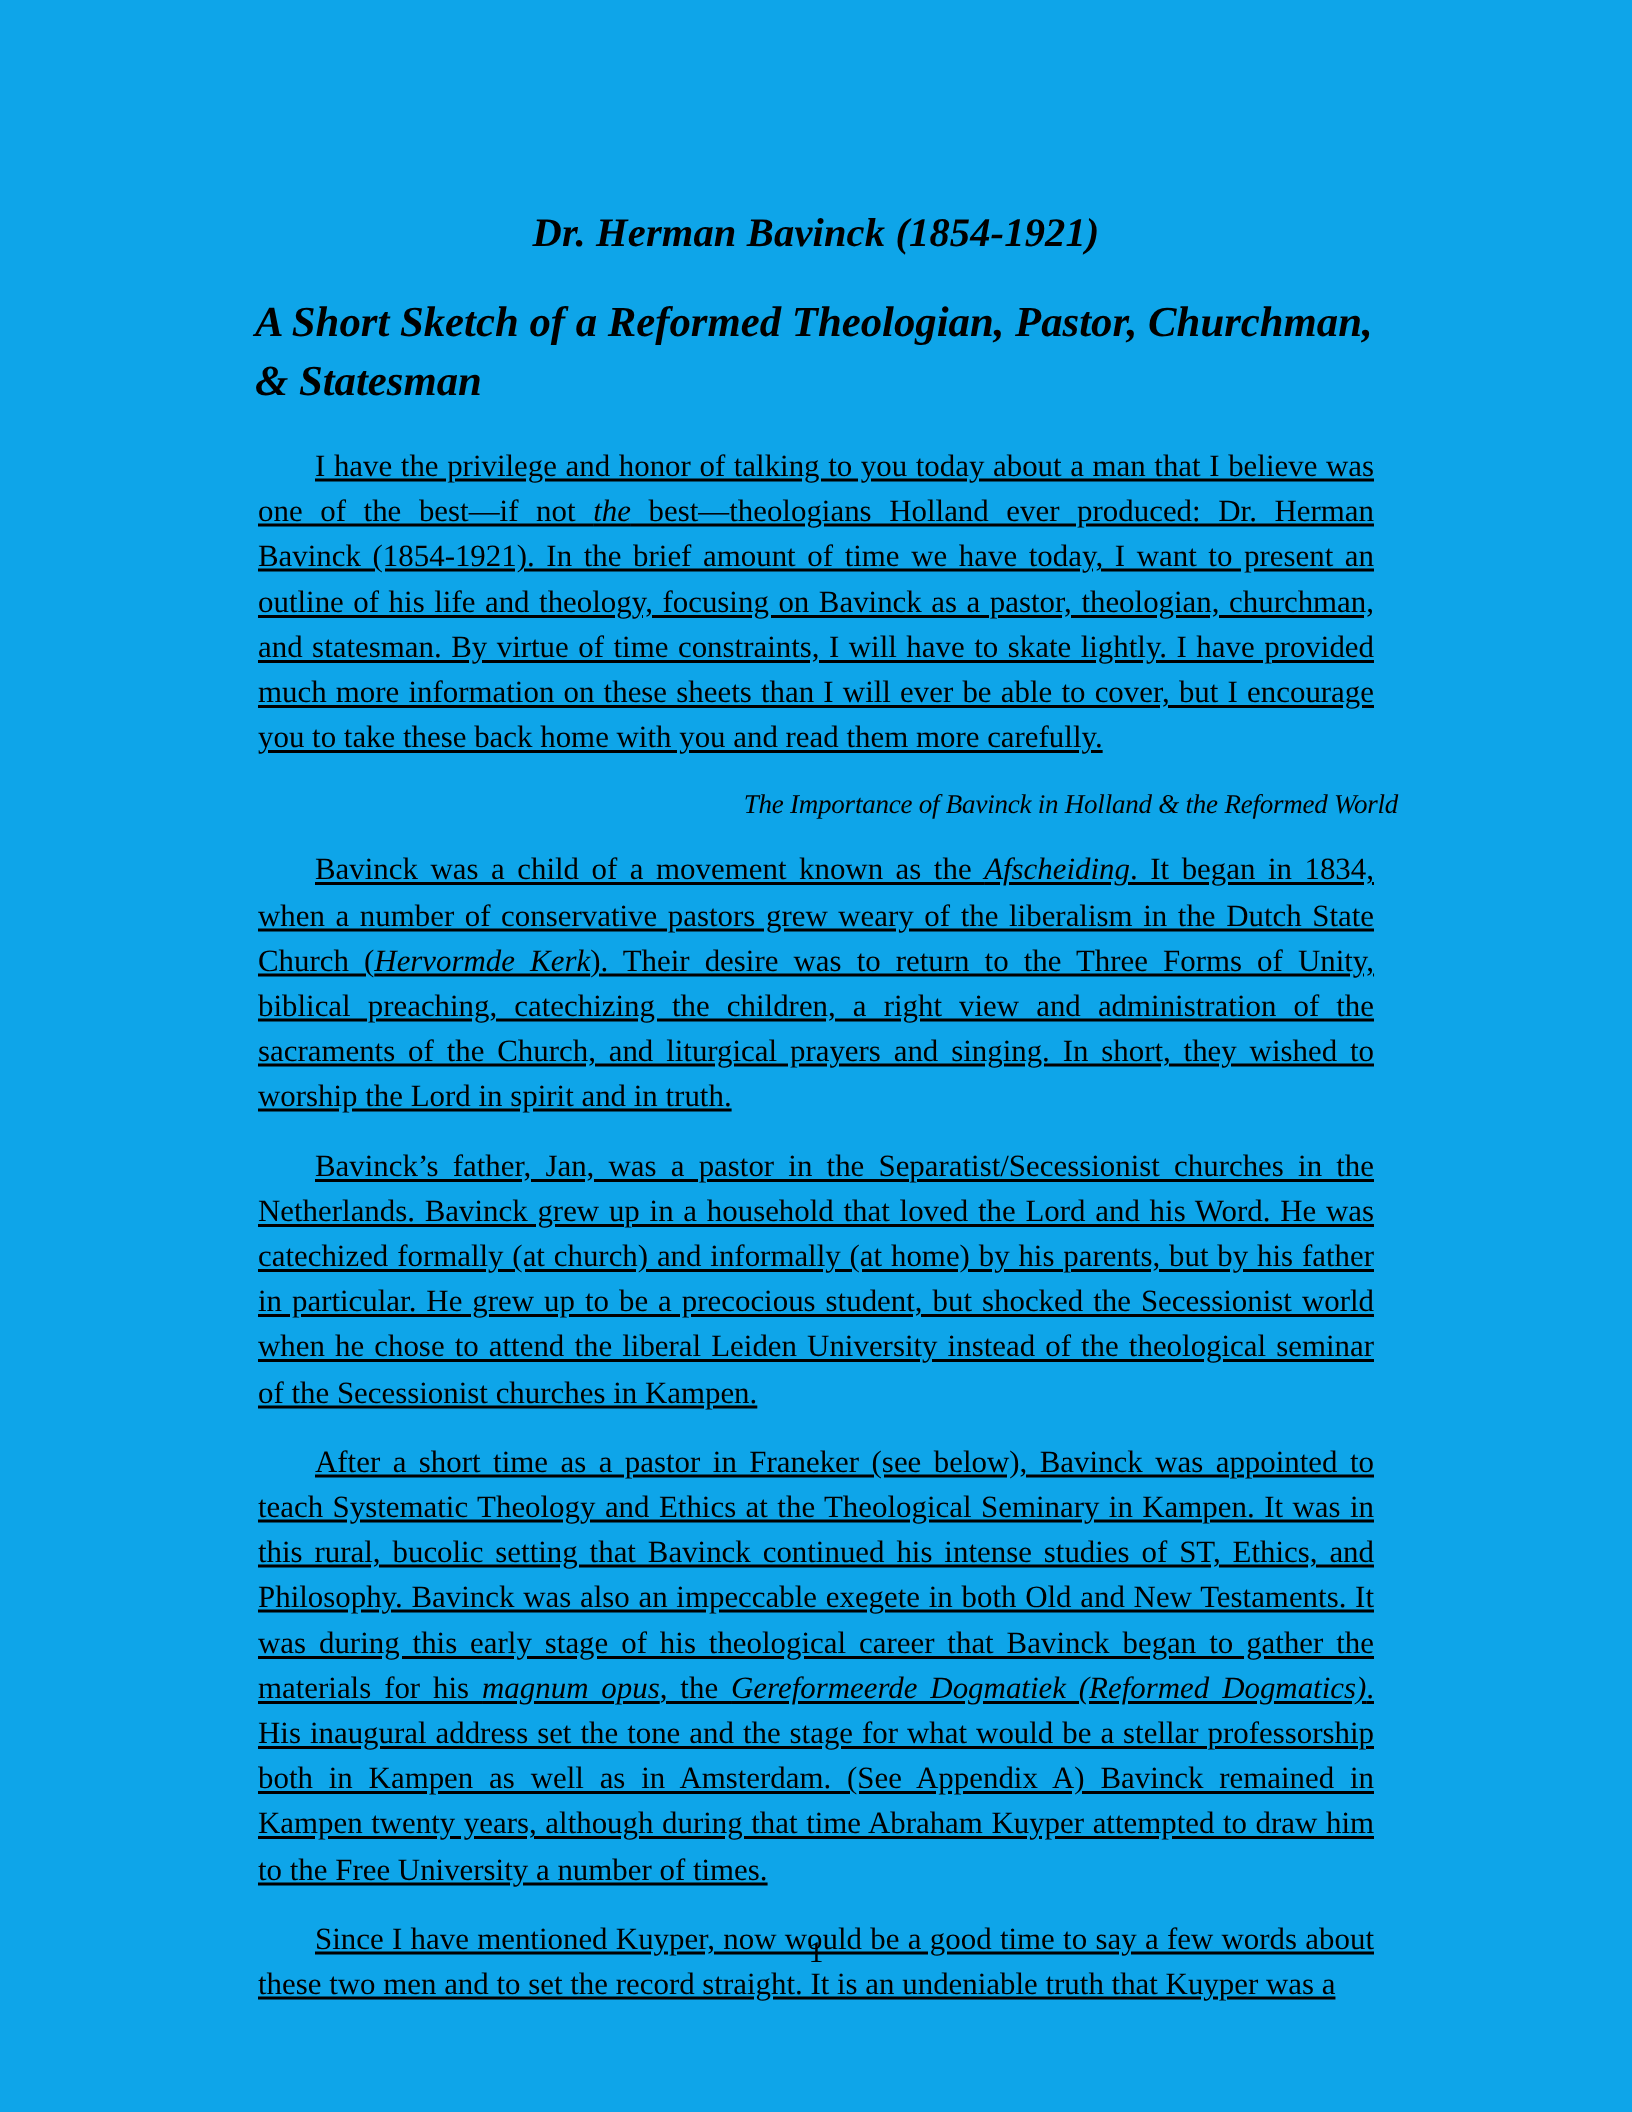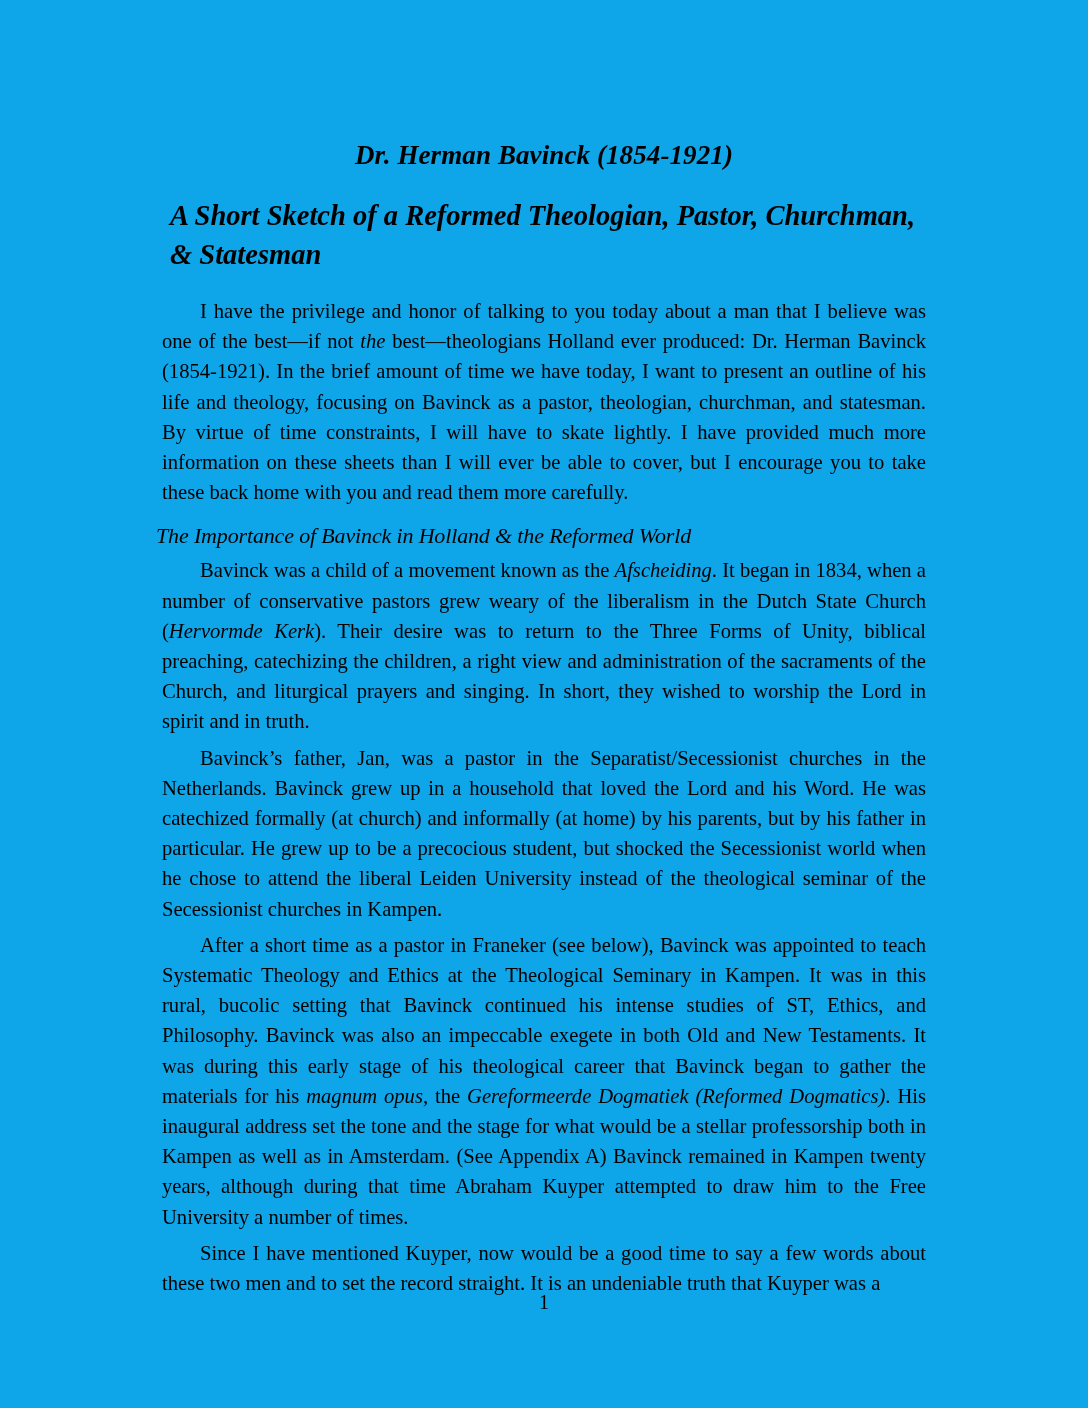--- a/index.html
+++ b/index.html
@@ -61,37 +61,38 @@
     font-size: 20px;
     line-height: 26px;
     margin: 0 0 2px 0;
     text-align: left;
   }
 
   h2.section-heading-italic {
     font-family: "Liberation Serif", "DejaVu Serif", serif;
     font-weight: normal;
     font-style: italic;
-    font-size: 22px;
+    font-size: 18px;
     line-height: 26px;
     margin: 16px 0 2px 0;
-    text-align: left;
+    text-align: right;
     letter-spacing: -0.15px;
   }
 
   
   p.body-par {
     font-family: "Liberation Serif", "DejaVu Serif", serif;
     font-size: 20.6px;
     line-height: 30.2px;
     text-align: justify;
     text-justify: inter-word;
-    margin: 6px;
+    margin: 16px;
     text-indent: 38px;
     hyphens: none;
+    text-decoration: underline;
   }
 
   p.body-par + p.body-par {
     margin-top: 0;
   }
 
   em.it {
     font-style: italic;
   }
 

